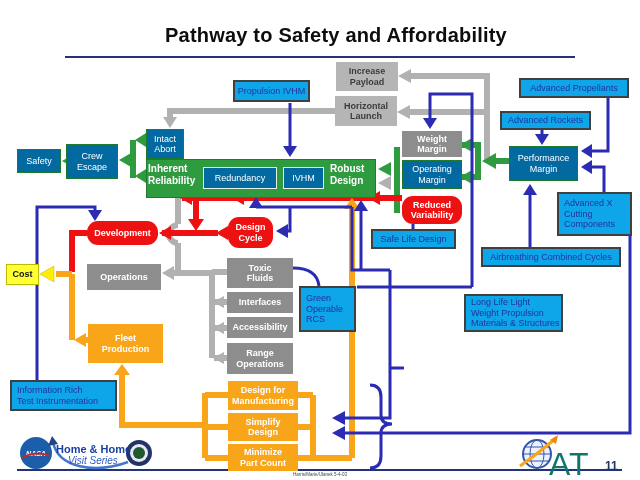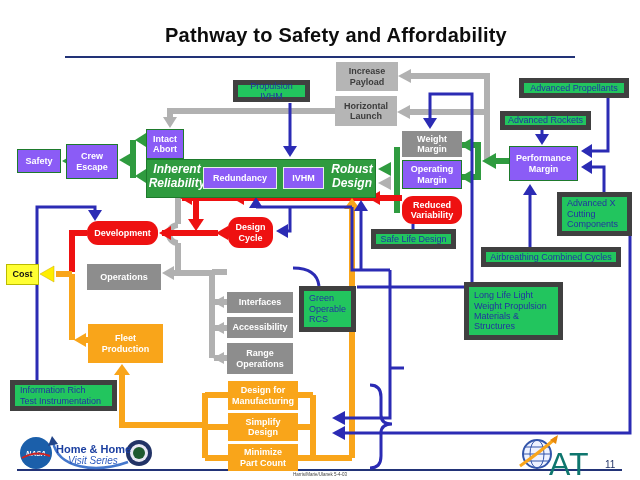--- a/index.html
+++ b/index.html
@@ -2,37 +2,37 @@
 <html><head>
 <meta charset="utf-8">
 <style>
   html,body{margin:0;padding:0;background:#888;}
   #slide{position:relative;width:640px;height:480px;background:#ffffff;overflow:hidden;
          font-family:"Liberation Sans",sans-serif;}
   #lines{position:absolute;left:0;top:0;width:640px;height:480px;pointer-events:none;}
   .node{position:absolute;display:flex;align-items:center;justify-content:center;
         text-align:center;white-space:pre-line;line-height:1.15;box-sizing:border-box;
         font-size:9px;z-index:3;}
-  .green{background:#8b5cf6;color:#fff;font-weight:bold;border:1px solid #1e7a2c;}
+  .green{background:#0369a1;color:#fff;font-weight:normal;border:1px solid #1e7a2c;}
   .greenband{background:#2f9b3f;border:1px solid #1e7a2c;position:absolute;z-index:2;}
-  .bandlabel{position:absolute;color:#fff;font-weight:bold;font-size:12px;text-align:center;
-             white-space:pre-line;line-height:1.15;z-index:3;font-style:italic;}
+  .bandlabel{position:absolute;color:#fff;font-weight:bold;font-size:10px;
+             white-space:pre-line;line-height:1.15;z-index:3;}
   .inset{border:1px solid #e6f0e6;}
   .graydark{background:#8d8d8d;color:#fff;font-weight:bold;}
   .graylight{background:#b5b5b5;color:#3c3c3c;font-weight:bold;}
   .red{background:#ee1111;color:#fff;font-weight:bold;border-radius:11px;}
   .orange{background:#f9a51a;color:#fff;font-weight:bold;}
   .yellow{background:#ffff33;color:#111;font-weight:bold;border:1px solid #bbbb00;}
-  .lav{background:#22c55e;color:#2233a0;border:5px solid #404040;}
+  .lav{background:#0ea5e9;color:#2233a0;border:2px solid #404040;}
   .tl{justify-content:flex-start;text-align:left;padding-left:5px;}
   #title{position:absolute;left:0;top:24px;width:640px;text-align:center;
          font-size:20px;font-weight:bold;color:#0d0d0d;letter-spacing:0.2px;z-index:4;padding-left:16px;}
   #footer-note{position:absolute;left:0;top:472px;width:640px;text-align:center;
          font-size:4.5px;color:#444;z-index:4;}
-  #page-num{position:absolute;left:605px;top:459px;font-size:10px;font-weight:normal;
+  #page-num{position:absolute;left:605px;top:459px;font-size:12px;font-weight:bold;
          color:#223366;z-index:4;}
   .logotext1{position:absolute;left:56px;top:443px;font-size:11px;font-weight:bold;
          color:#1b3fa0;z-index:5;}
   .logotext2{position:absolute;left:68px;top:455px;font-size:10px;font-style:italic;
          color:#2d5bbf;z-index:5;}
   .oat-at{position:absolute;left:549px;top:446px;font-size:32px;color:#0f766e;
          letter-spacing:1px;z-index:5;}
 </style>
 </head>
 <body>
@@ -224,28 +224,30 @@
   <div class="node lav tl" style="left:557px;top:192px;width:75px;height:44px">Advanced X
 Cutting
 Components</div>
   <div class="node red" style="left:228px;top:217px;width:45px;height:31px">Design
 Cycle</div>
   <div class="node lav" style="left:371px;top:229px;width:85px;height:20px">Safe Life Design</div>
   <div class="node lav" style="left:481px;top:247px;width:140px;height:20px">Airbreathing Combined Cycles</div>
 
   <div class="node yellow" style="left:6px;top:264px;width:33px;height:21px">Cost</div>
   <div class="node graydark" style="left:87px;top:264px;width:74px;height:26px">Operations</div>
+  <div class="node graydark" style="left:227px;top:258px;width:66px;height:30px">Toxic
+Fluids</div>
   <div class="node graydark" style="left:227px;top:292px;width:66px;height:21px">Interfaces</div>
   <div class="node graydark" style="left:227px;top:317px;width:66px;height:21px">Accessibility</div>
   <div class="node graydark" style="left:227px;top:343px;width:66px;height:31px">Range
 Operations</div>
   <div class="node lav tl" style="left:299px;top:286px;width:57px;height:46px">Green
 Operable
 RCS</div>
-  <div class="node lav tl" style="left:464px;top:282px;width:99px;height:58px">Long Life Light
+  <div class="node lav tl" style="left:464px;top:294px;width:99px;height:38px">Long Life Light
 Weight Propulsion
 Materials &amp; Structures</div>
 
   <div class="node orange" style="left:88px;top:324px;width:75px;height:39px">Fleet
 Production</div>
   <div class="node lav tl" style="left:10px;top:380px;width:107px;height:31px">Information Rich
 Test Instrumentation</div>
 
   <div class="node orange" style="left:228px;top:381px;width:70px;height:29px">Design for
 Manufacturing</div>

